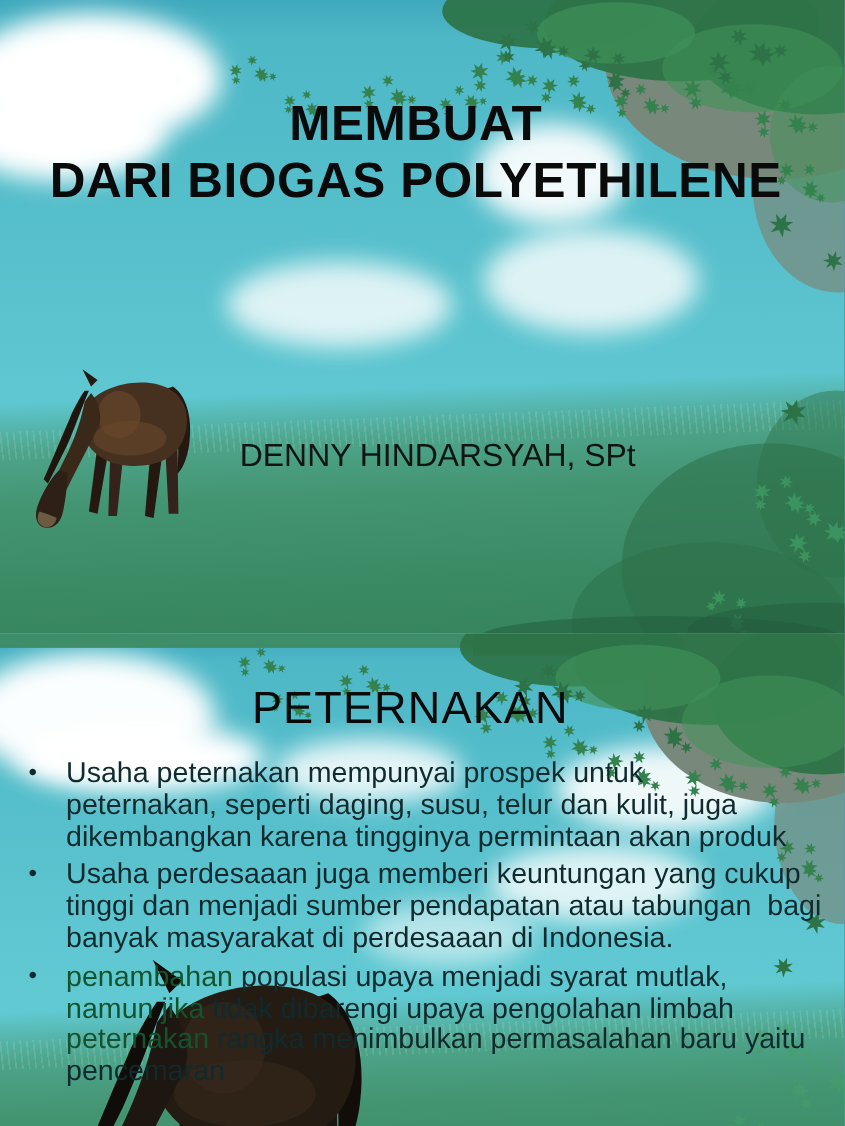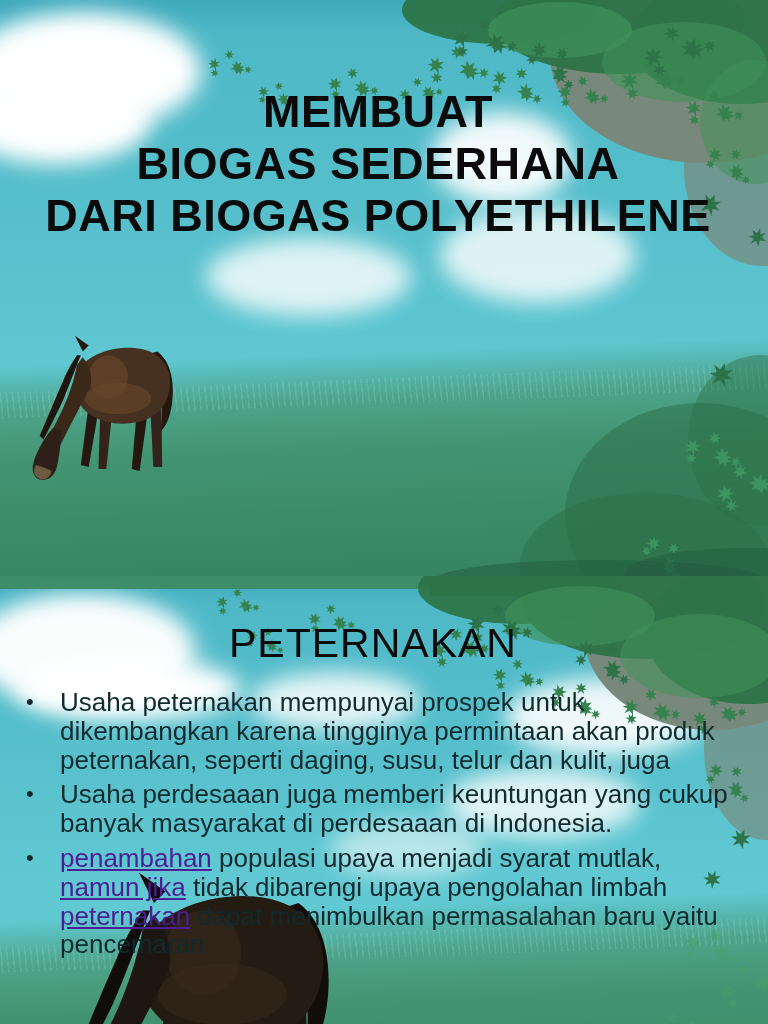--- a/index.html
+++ b/index.html
@@ -27,21 +27,21 @@
   .title1{left:0;right:12px;top:86px;text-align:center;font-weight:700;font-size:45px;
           line-height:52px;color:#0a0a0a;letter-spacing:.5px;}
   .author{left:218px;top:399px;font-size:29px;color:#101513;}
   
   .title2{left:0;right:22px;top:44px;text-align:center;font-weight:400;font-size:41px;
           line-height:46px;color:#0a0a0a;letter-spacing:1px;}
   .bullets{left:24px;top:112px;width:720px;font-size:26px;line-height:28.8px;color:#102a2e;}
   .bullet-item{display:flex;margin-bottom:6px;}
   .bullet-dot{width:34px;flex:0 0 34px;font-size:22px;line-height:28.8px;padding-left:2px;}
   .bullet-line{white-space:pre;}
-  .bullet-line .light{color:#4c1d95;text-decoration:underline;}
+  .bullet-line .light{color:#14532d;}
   .horse2{filter:brightness(.55) saturate(.8);}
 </style>
 </head>
 <body>
 
 <svg width="0" height="0" style="position:absolute">
   <defs>
     <path id="leafp" d="M10 0 L12.2 6 L18 3.5 L14.5 9 L20 11.5 L13.5 12.5 L15.5 19 L10 14.5 L4.5 19 L6.5 12.5 L0 11.5 L5.5 9 L2 3.5 L7.8 6 Z"></path>
     <g id="lc">
       <use href="#leafp" transform="translate(0,8) rotate(15)"></use>
@@ -125,23 +125,23 @@
       </g>
 
       <ellipse cx="600" cy="580" rx="165" ry="20" fill="#235c3e" opacity=".55"></ellipse>
       <ellipse cx="745" cy="574" rx="120" ry="26" fill="#235c3e" opacity=".5"></ellipse>
 
       <use href="#horse-sym" transform="translate(24,322) scale(0.98)"></use>
     </svg>
 
     <div class="txt title1">
       <div>MEMBUAT</div>
-      <div>BIOGAS SEDERHANA</div>
       <div>DARI BIOGAS POLYETHILENE</div>
     </div>
+    <div class="txt author">DENNY HINDARSYAH, SPt</div>
   </section>
 
   <section class="slide" id="slide2">
     <div class="sky"></div>
 
     <div class="cloud" style="left:-30px;top:18px;width:225px;height:112px;opacity:.98;"></div>
     <div class="cloud" style="left:16px;top:82px;width:225px;height:62px;"></div>
     <div class="cloud" style="left:250px;top:96px;width:170px;height:58px;opacity:.85;"></div>
     <div class="cloud" style="left:505px;top:102px;width:200px;height:78px;opacity:.9;"></div>
     <div class="cloud" style="left:445px;top:192px;width:195px;height:70px;opacity:.8;"></div>
@@ -190,35 +190,36 @@
       <use href="#horse-sym" transform="translate(40,270) scale(1.9)" class="horse2"></use>
     </svg>
 
     <div class="txt title2">PETERNAKAN</div>
 
     <div class="txt bullets">
         <div class="bullet-item">
           <div class="bullet-dot">•</div>
           <div>
             <div class="bullet-line"><span>Usaha peternakan mempunyai prospek untuk</span></div>
+            <div class="bullet-line"><span>peternakan, seperti daging, susu, telur dan kulit, juga</span></div>
             <div class="bullet-line"><span>dikembangkan karena tingginya permintaan akan produk</span></div>
-            <div class="bullet-line"><span>peternakan, seperti daging, susu, telur dan kulit, juga</span></div>
           </div>
         </div>
         <div class="bullet-item">
           <div class="bullet-dot">•</div>
           <div>
             <div class="bullet-line"><span>Usaha perdesaaan juga memberi keuntungan yang cukup</span></div>
+            <div class="bullet-line"><span>tinggi dan menjadi sumber pendapatan atau tabungan  bagi</span></div>
             <div class="bullet-line"><span>banyak masyarakat di perdesaaan di Indonesia.</span></div>
           </div>
         </div>
         <div class="bullet-item">
           <div class="bullet-dot">•</div>
           <div>
             <div class="bullet-line"><span class="light">penambahan</span><span> populasi upaya menjadi syarat mutlak,</span></div>
             <div class="bullet-line"><span class="light">namun jika</span><span> tidak dibarengi upaya pengolahan limbah</span></div>
-            <div class="bullet-line"><span class="light">peternakan</span><span> dapat menimbulkan permasalahan baru yaitu</span></div>
+            <div class="bullet-line"><span class="light">peternakan</span><span> rangka menimbulkan permasalahan baru yaitu</span></div>
             <div class="bullet-line"><span>pencemaran</span></div>
           </div>
         </div>
       </div>
   </section>
 </div>
 
 </body></html>

